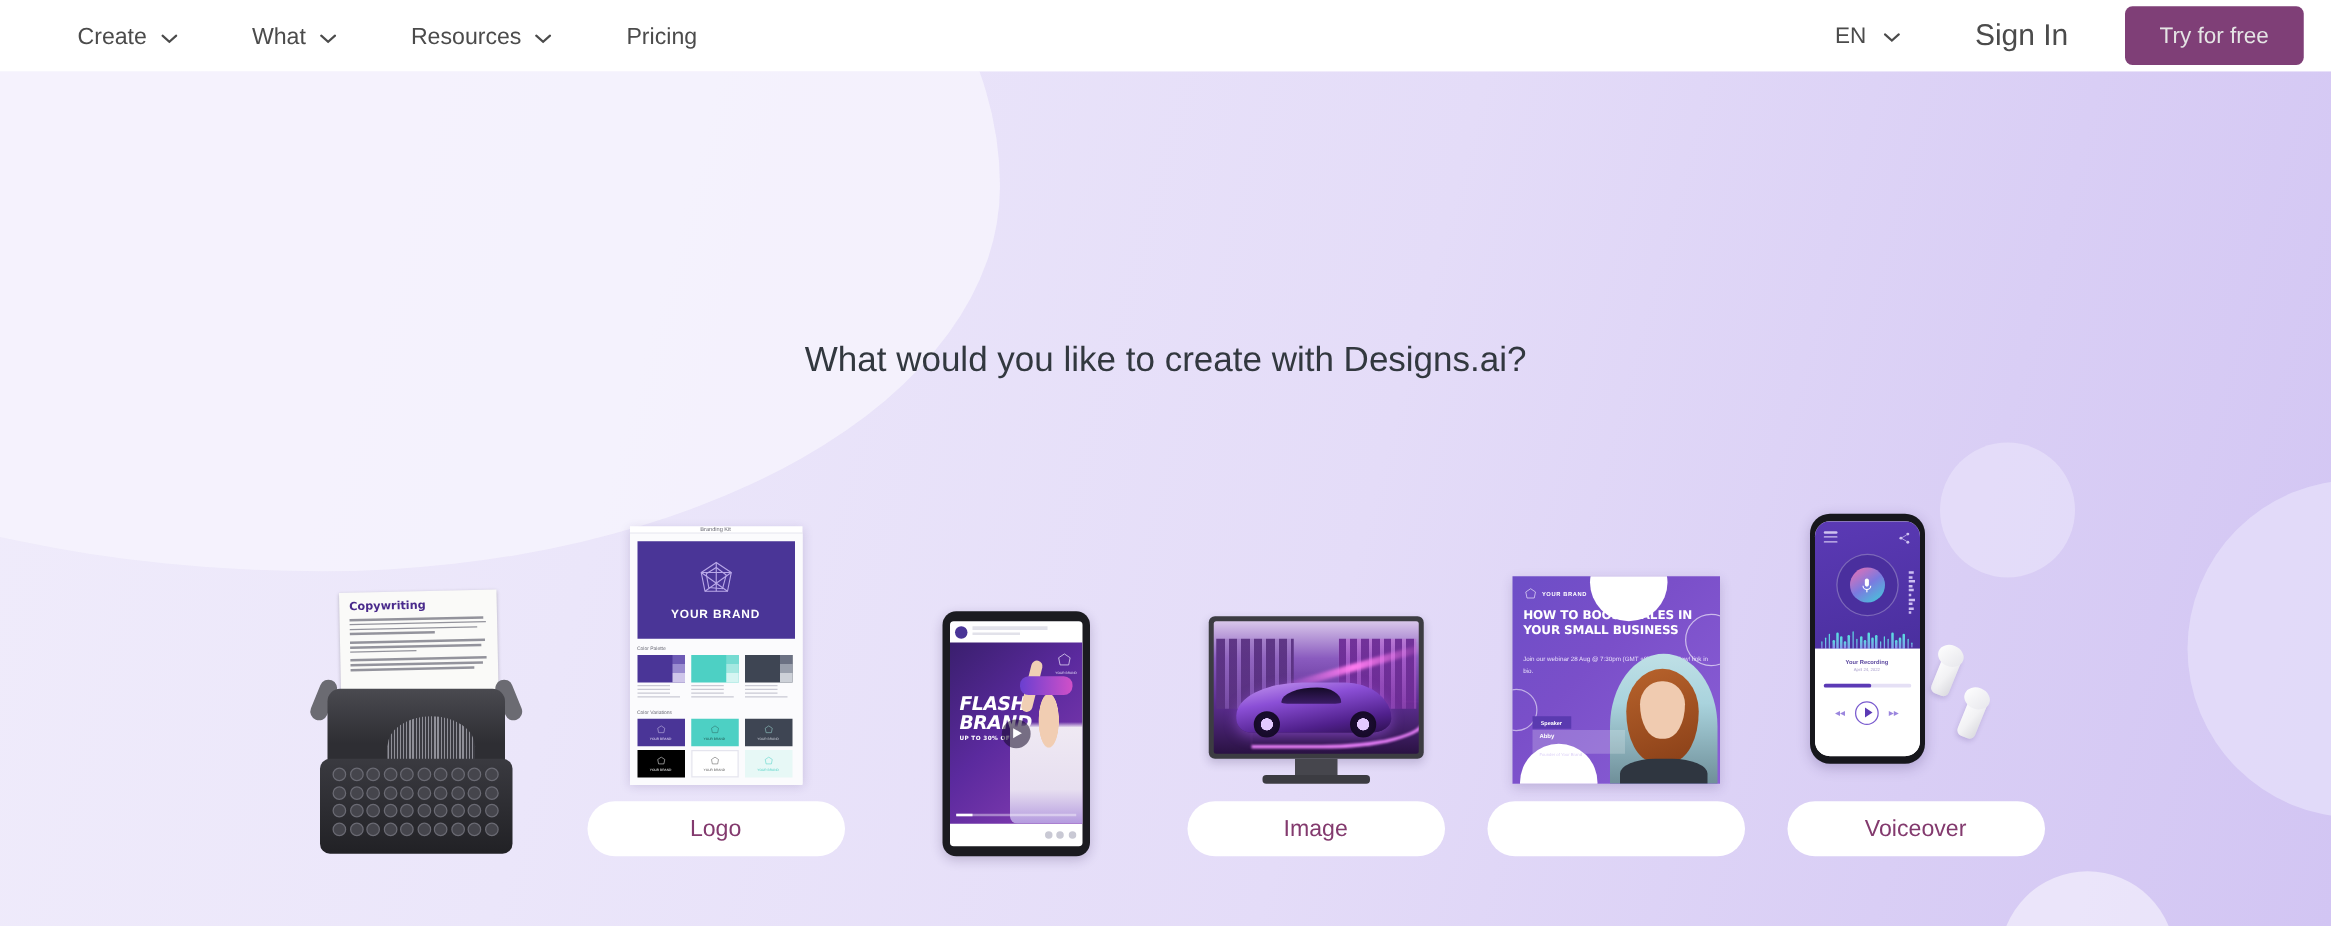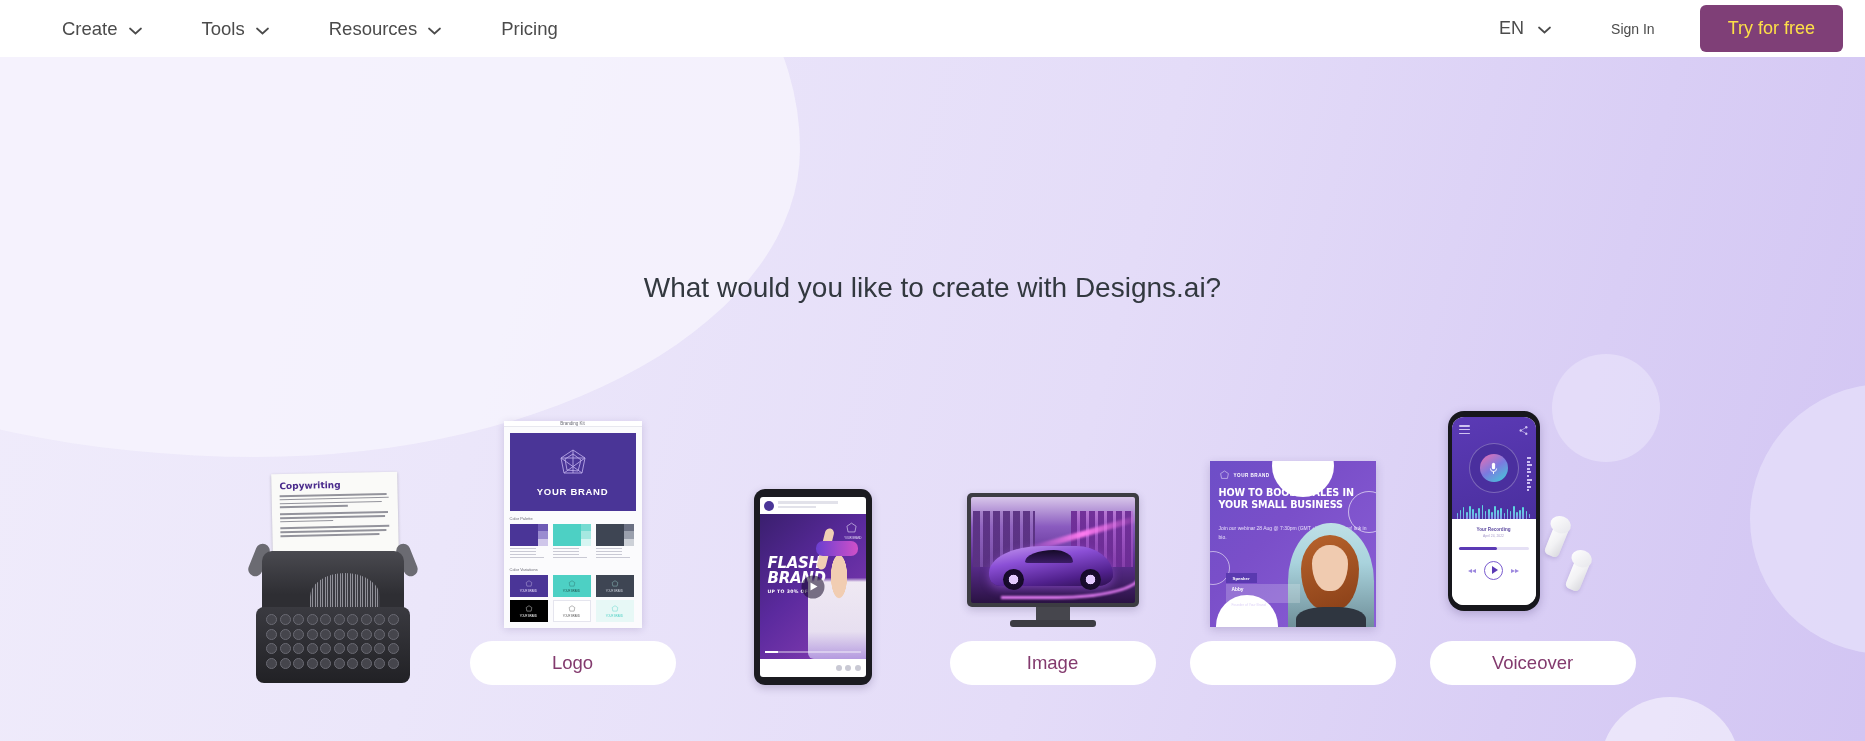--- a/index.html
+++ b/index.html
@@ -48,26 +48,26 @@
     margin-left: auto; display: flex; align-items: center;
     margin-right: 22px;
   }
   .lang {
     display: flex; align-items: center;
     font-size: 18px; color: #4b4b4b; cursor: pointer;
     margin-right: 60px;
   }
   .lang .chev { margin-left: 14px; }
   .signin {
-    font-size: 14px; color: #4b4b4b; cursor: pointer;
+    font-size: 24px; color: #4b4b4b; cursor: pointer;
     margin-right: 45px; white-space: nowrap;
   }
   .try-btn {
     background: #7f3f77;
-    color: #fde047;
+    color: #e5e5e5;
     font-size: 18px;
     border: none;
     border-radius: 6px;
     padding: 13px 28px;
     cursor: pointer;
     white-space: nowrap;
   }
 
   
   .hero {
@@ -465,21 +465,21 @@
   <nav class="nav">
     <div class="nav-item">
       <span>Create</span>
       <span class="chev">
         <svg width="13" height="8" viewBox="0 0 13 8">
             <path d="M1 1.5 L6.5 6.5 L12 1.5" stroke="#4b4b4b" stroke-width="1.7" fill="none" stroke-linecap="round"></path>
           </svg>
       </span>
     </div>
     <div class="nav-item">
-      <span>Tools</span>
+      <span>What</span>
       <span class="chev">
         <svg width="13" height="8" viewBox="0 0 13 8">
             <path d="M1 1.5 L6.5 6.5 L12 1.5" stroke="#4b4b4b" stroke-width="1.7" fill="none" stroke-linecap="round"></path>
           </svg>
       </span>
     </div>
     <div class="nav-item">
       <span>Resources</span>
       <span class="chev">
         <svg width="13" height="8" viewBox="0 0 13 8">

